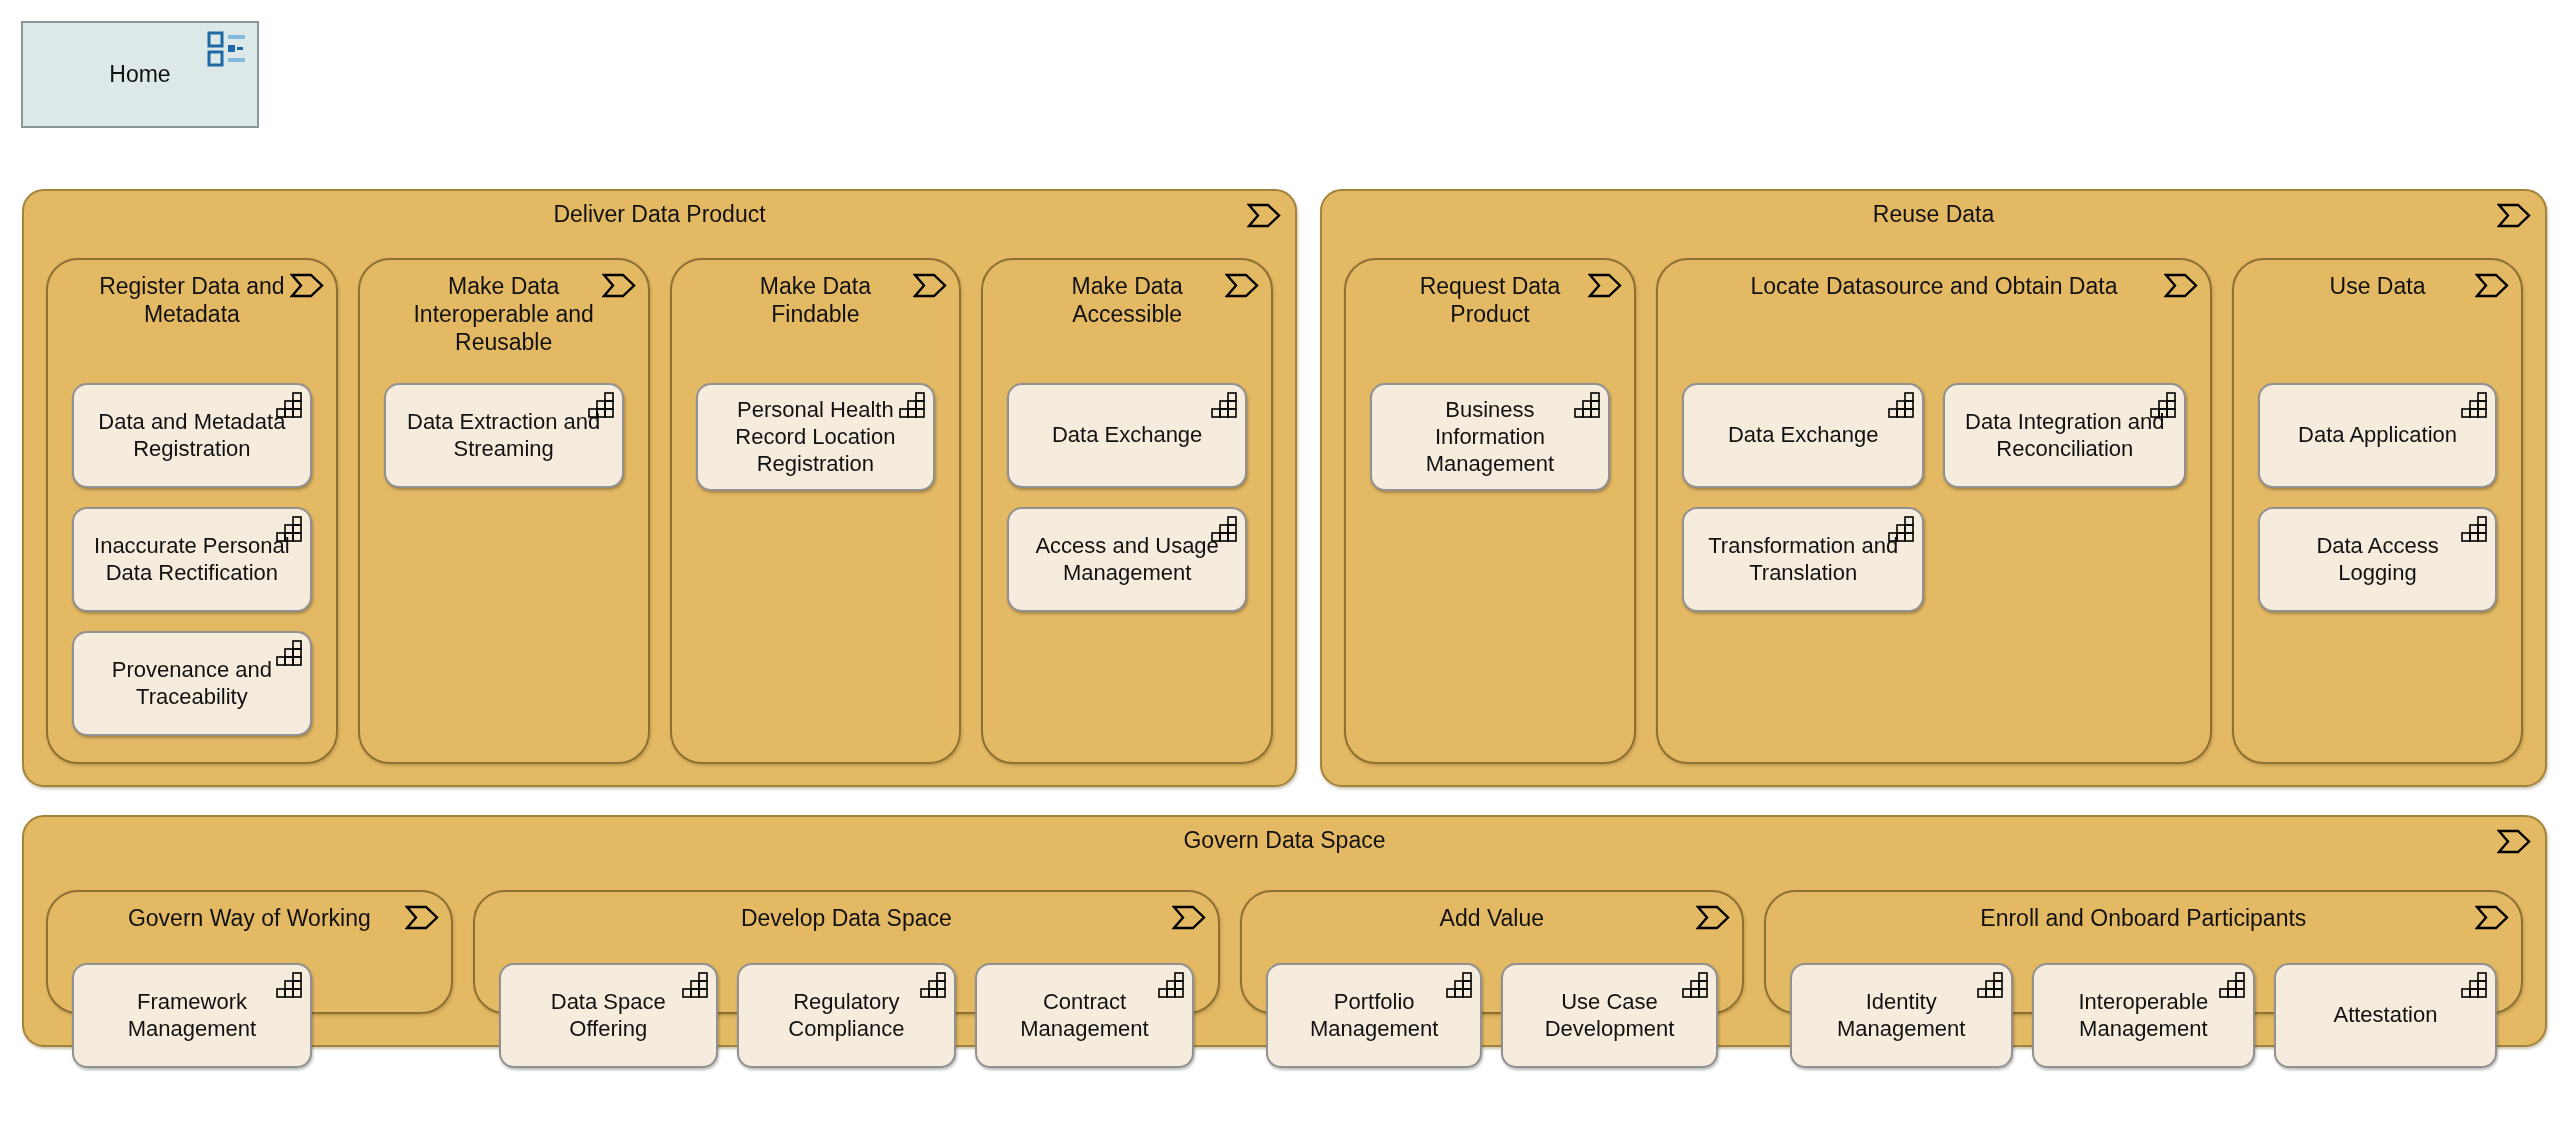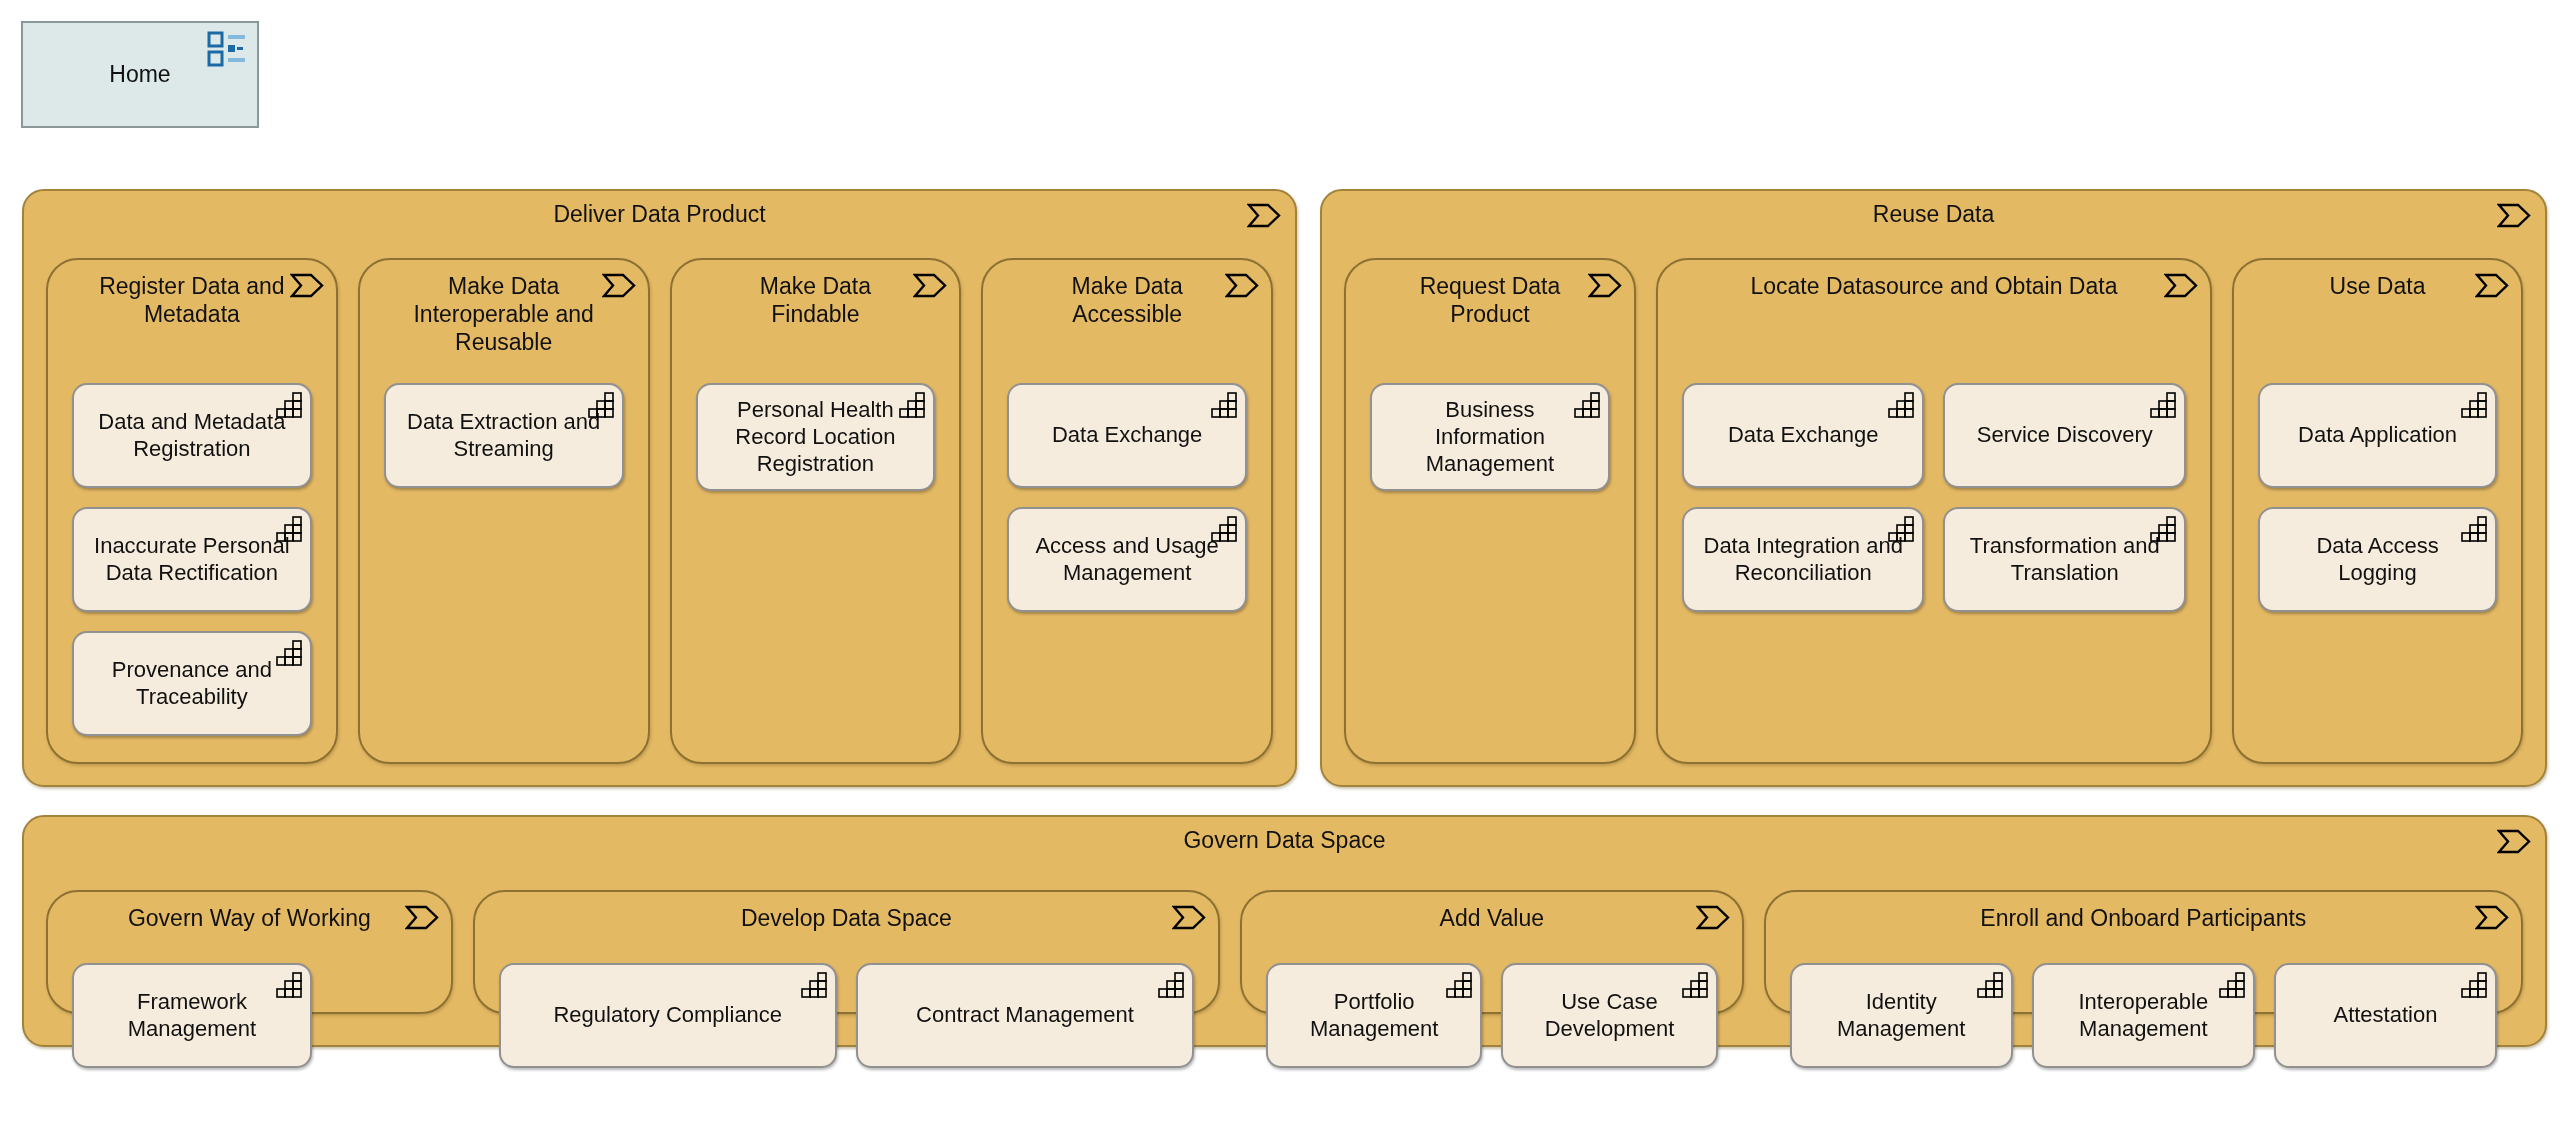--- a/index.html
+++ b/index.html
@@ -262,26 +262,20 @@
             </svg>
         </span>
         <div class="caps-grid2">
           <div class="cap">
             <span>Data Exchange</span>
             <span class="cap-icon"><svg width="26" height="26" viewBox="0 0 26 26">
                   <use href="#icon-cap"></use>
                 </svg></span>
           </div>
           <div class="cap">
-            <span>Service Discovery</span>
-            <span class="cap-icon"><svg width="26" height="26" viewBox="0 0 26 26">
-                  <use href="#icon-cap"></use>
-                </svg></span>
-          </div>
-          <div class="cap">
             <span>Data Integration and Reconciliation</span>
             <span class="cap-icon"><svg width="26" height="26" viewBox="0 0 26 26">
                   <use href="#icon-cap"></use>
                 </svg></span>
           </div>
           <div class="cap">
             <span>Transformation and Translation</span>
             <span class="cap-icon"><svg width="26" height="26" viewBox="0 0 26 26">
                   <use href="#icon-cap"></use>
                 </svg></span>
@@ -344,20 +338,26 @@
 
       <div class="stage flex-basis0" style="flex-grow:744;">
         <div class="stage-title">Develop Data Space</div>
         <span class="vs-chevron">
           <svg width="34" height="25" viewBox="0 0 34 25">
               <use href="#icon-vs"></use>
             </svg>
         </span>
         <div class="caps-row">
           <div class="cap">
+            <span>Data Space Offering</span>
+            <span class="cap-icon"><svg width="26" height="26" viewBox="0 0 26 26">
+                  <use href="#icon-cap"></use>
+                </svg></span>
+          </div>
+          <div class="cap">
             <span>Regulatory Compliance</span>
             <span class="cap-icon"><svg width="26" height="26" viewBox="0 0 26 26">
                   <use href="#icon-cap"></use>
                 </svg></span>
           </div>
           <div class="cap">
             <span>Contract Management</span>
             <span class="cap-icon"><svg width="26" height="26" viewBox="0 0 26 26">
                   <use href="#icon-cap"></use>
                 </svg></span>

